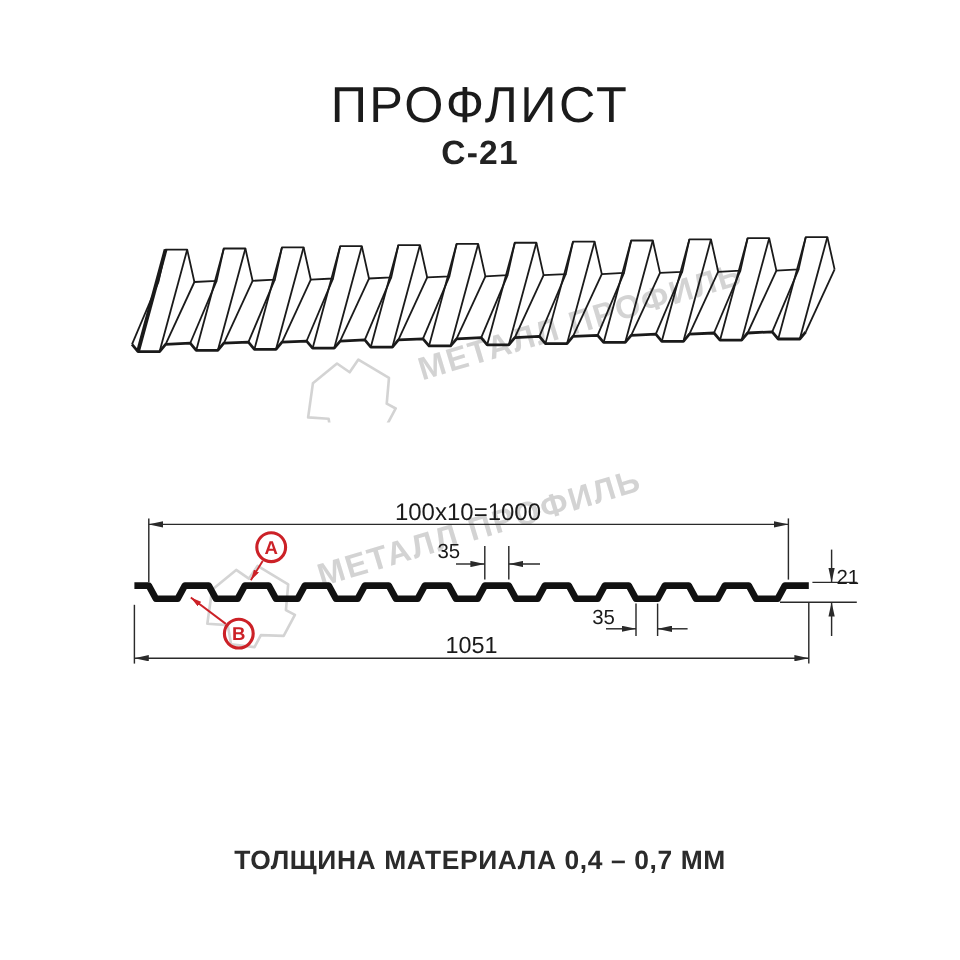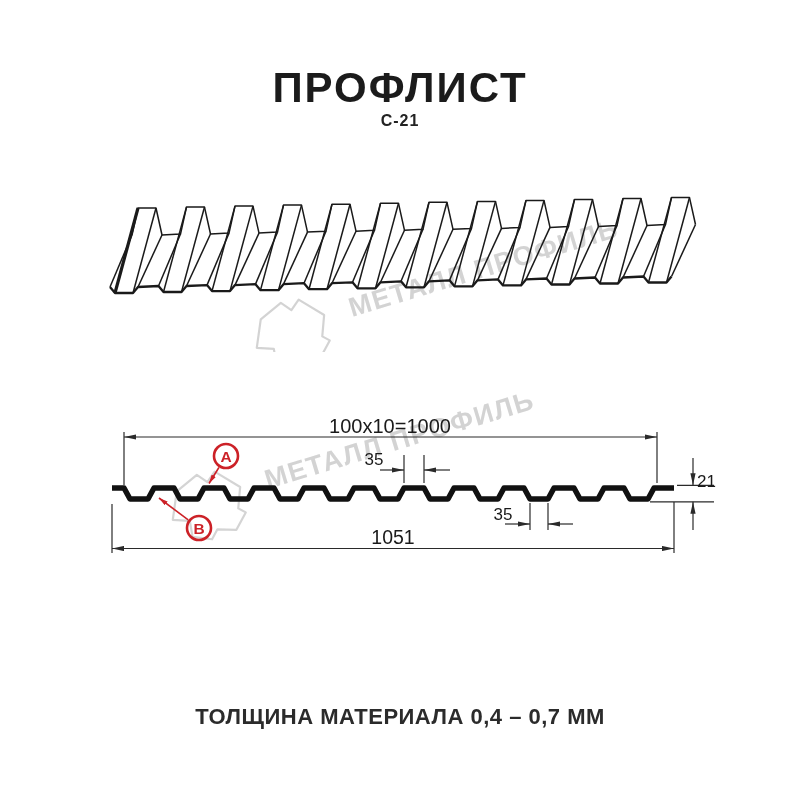--- a/index.html
+++ b/index.html
@@ -1,21 +1,21 @@
 <!DOCTYPE html>
 <html><head>
 <meta charset="utf-8">
 <style>
   html,body{margin:0;padding:0;background:#fff;}
   .page{position:relative;width:800px;height:800px;background:#fff;overflow:hidden;
         font-family:"Liberation Sans",sans-serif;}
   .title{position:absolute;left:0;top:64px;width:800px;text-align:center;
-         font-size:42px;font-weight:700;letter-spacing:2px;color:#1b1b1b;}
+         font-size:42px;font-weight:400;letter-spacing:2px;color:#1b1b1b;}
   .subtitle{position:absolute;left:0;top:112px;width:800px;text-align:center;
-         font-size:16px;font-weight:600;letter-spacing:1px;color:#222;}
+         font-size:28px;font-weight:600;letter-spacing:1px;color:#222;}
   .note{position:absolute;left:0;top:704px;width:800px;text-align:center;
          font-size:22px;font-weight:600;letter-spacing:.5px;color:#2b2b2b;}
   svg{position:absolute;display:block;}
   #iso{left:95px;top:180px;}
   #section{left:60px;top:390px;}
   text{font-family:"Liberation Sans",sans-serif;}
 </style>
 </head>
 <body>
 

